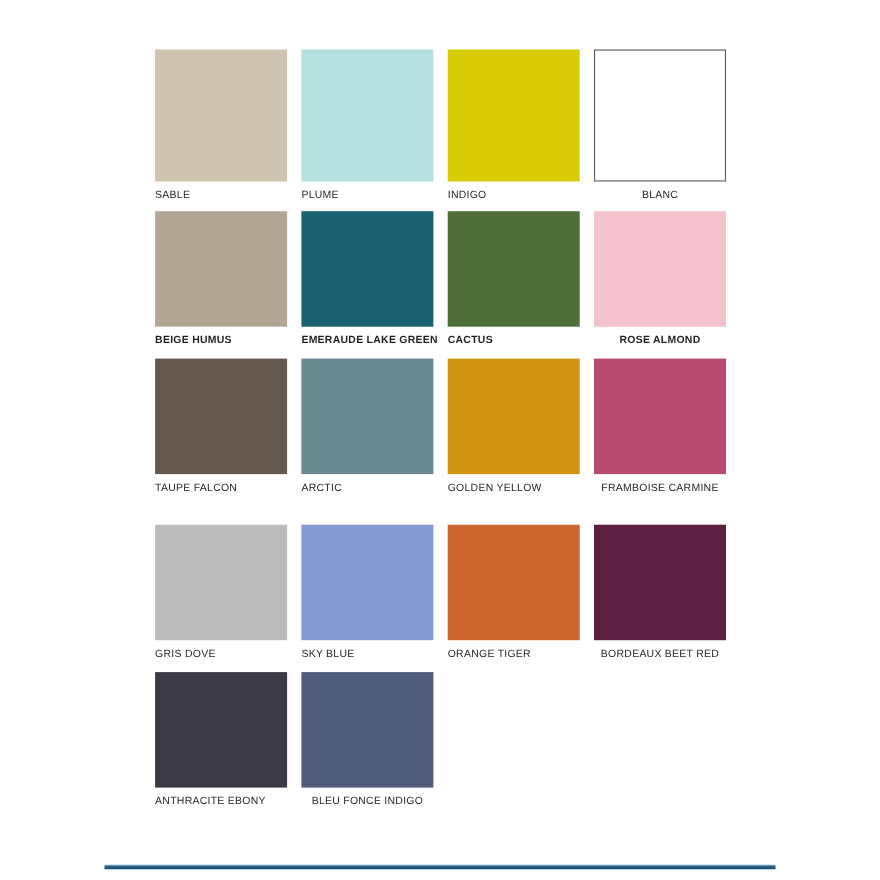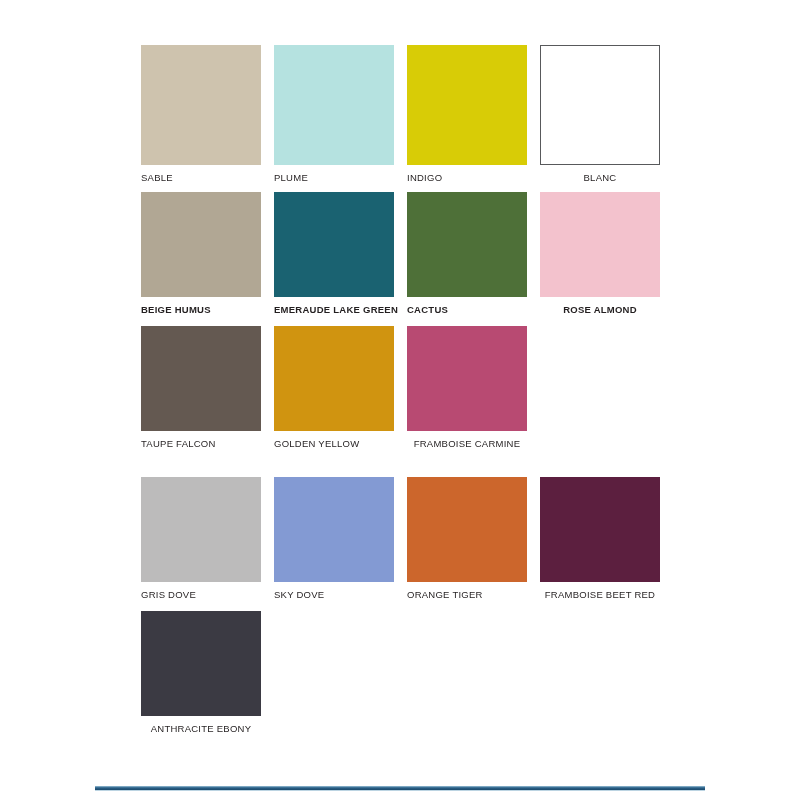--- a/index.html
+++ b/index.html
@@ -142,53 +142,61 @@
         <div class="swatch-label">ROSE ALMOND</div>
       </div>
     </div>
 
     <div class="swatch-row row-3">
       <div class="swatch-cell">
         <div class="swatch-chip" style="background-color: rgb(100, 89, 81);"></div>
         <div class="swatch-label">TAUPE FALCON</div>
       </div>
       <div class="swatch-cell">
+        <div class="swatch-chip" style="background-color: rgb(105, 138, 144);"></div>
+        <div class="swatch-label">ARCTIC</div>
+      </div>
+      <div class="swatch-cell">
         <div class="swatch-chip" style="background-color: rgb(208, 148, 16);"></div>
         <div class="swatch-label">GOLDEN YELLOW</div>
       </div>
       <div class="swatch-cell">
         <div class="swatch-chip" style="background-color: rgb(184, 74, 114);"></div>
         <div class="swatch-label">FRAMBOISE CARMINE</div>
       </div>
     </div>
 
     <div class="swatch-row row-4">
       <div class="swatch-cell">
         <div class="swatch-chip" style="background-color: rgb(188, 187, 187);"></div>
         <div class="swatch-label">GRIS DOVE</div>
       </div>
       <div class="swatch-cell">
         <div class="swatch-chip" style="background-color: rgb(131, 154, 211);"></div>
-        <div class="swatch-label">SKY DOVE</div>
+        <div class="swatch-label">SKY BLUE</div>
       </div>
       <div class="swatch-cell">
         <div class="swatch-chip" style="background-color: rgb(204, 102, 44);"></div>
         <div class="swatch-label">ORANGE TIGER</div>
       </div>
       <div class="swatch-cell">
         <div class="swatch-chip" style="background-color: rgb(92, 31, 63);"></div>
-        <div class="swatch-label">FRAMBOISE BEET RED</div>
+        <div class="swatch-label">BORDEAUX BEET RED</div>
       </div>
     </div>
 
     <div class="swatch-row row-5">
       <div class="swatch-cell">
         <div class="swatch-chip" style="background-color: rgb(59, 58, 67);"></div>
         <div class="swatch-label">ANTHRACITE EBONY</div>
       </div>
+      <div class="swatch-cell">
+        <div class="swatch-chip" style="background-color: rgb(81, 91, 123);"></div>
+        <div class="swatch-label">BLEU FONCE INDIGO</div>
+      </div>
     </div>
 
   </div>
 
   <div id="footer-rule" style="background: linear-gradient(rgb(157, 195, 216) 0%, rgb(42, 97, 137) 45%, rgb(27, 74, 107) 100%);"></div>
   <div id="footer-rule-shadow"></div>
 
 </div>
 
 </body></html>

